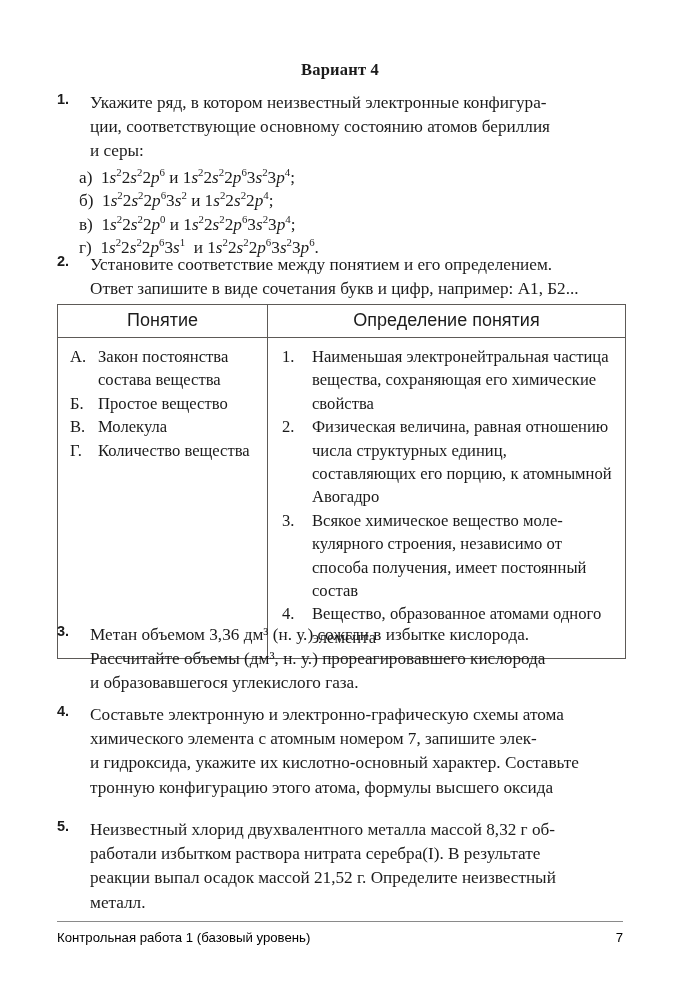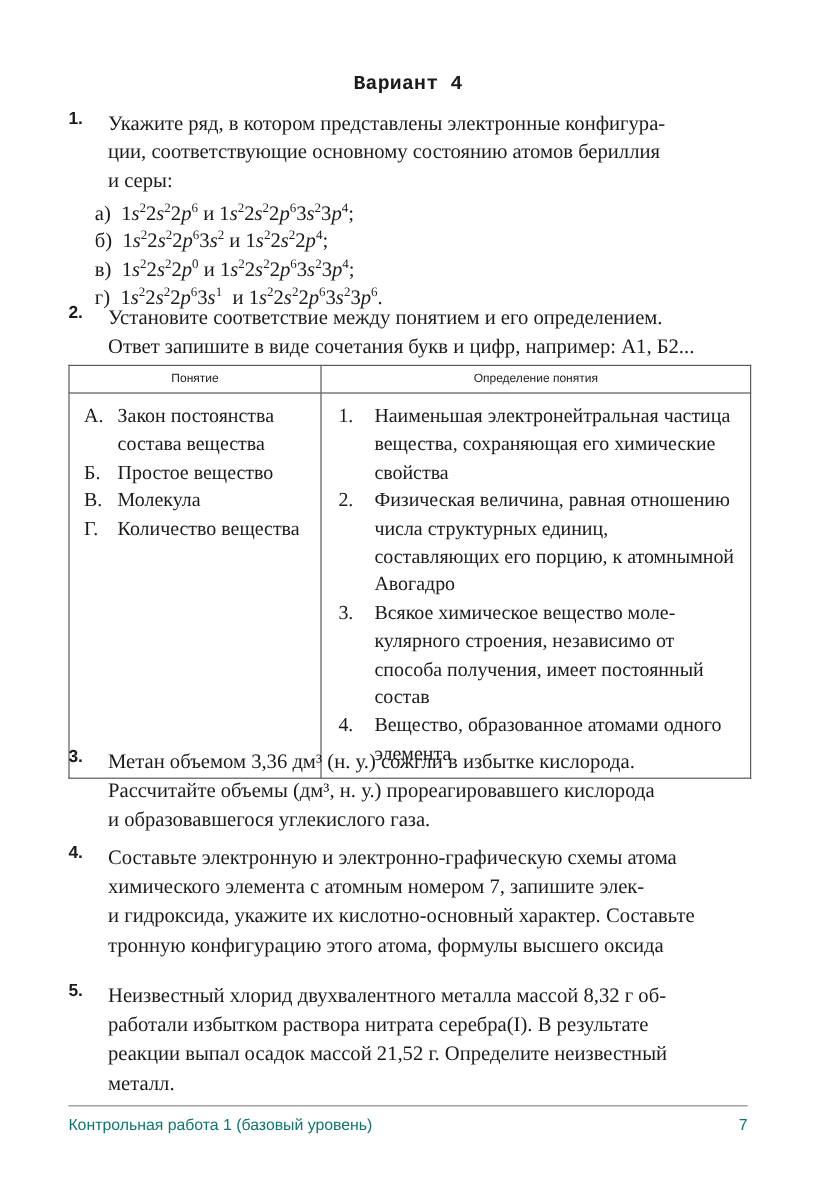--- a/index.html
+++ b/index.html
@@ -23,21 +23,21 @@
     height: 1000px;
   }
 
   
   .variant-title {
     position: absolute;
     left: 0;
     top: 60px;
     width: 680px;
     text-align: center;
-    font-family: Liberation Mono, monospace;
+    font-family: Liberation Serif, serif;
     font-weight: bold;
     font-size: 16.5px;
     letter-spacing: 0.2px;
     color: #1b1b1b;
   }
 
   
   .task {
     position: absolute;
     left: 57px;
@@ -91,21 +91,21 @@
     table-layout: fixed;
   }
   .match-table td, .match-table th {
     border: 1px solid #5d5a57;
     vertical-align: top;
     padding: 0;
   }
   .match-table th {
     font-family: "Liberation Sans", "DejaVu Sans", sans-serif;
     font-weight: normal;
-    font-size: 10px;
+    font-size: 18px;
     text-align: center;
     padding: 5px 0 6px 0;
     color: #1b1b1b;
   }
   .col-a { width: 209px; }
   .col-b { width: 357px; }
   .cell-inner {
     padding: 7px 8px 9px 12px;
     font-size: 16.6px;
     line-height: 23.4px;
@@ -133,37 +133,37 @@
     height: 1px;
     background: #8a8a8a;
   }
   .footer {
     position: absolute;
     left: 57px;
     top: 930px;
     width: 566px;
     font-family: "Liberation Sans", "DejaVu Sans", sans-serif;
     font-size: 13.2px;
-    color: #0f766e;
+    color: #000000;
     display: flex;
     justify-content: space-between;
     align-items: baseline;
   }
 </style>
 </head>
 <body>
 
 <div class="page">
 
   <div class="variant-title">Вариант 4</div>
 
   <div class="task" style="top:91px;">
     <div class="task-num">1.</div>
     <div class="task-body">
-      <div>Укажите ряд, в котором представлены электронные конфигура-</div>
+      <div>Укажите ряд, в котором неизвестный электронные конфигура-</div>
       <div>ции, соответствующие основному состоянию атомов бериллия</div>
       <div class="lastline">и серы:</div>
     </div>
     <div class="options" style="margin-top:2px;">
       <div class="opt-line">
         <span class="opt-label">а)</span>
         <span class="cfg">&nbsp;1<i>s</i><sup>2</sup>2<i>s</i><sup>2</sup>2<i>p</i><sup>6</sup> и 1<i>s</i><sup>2</sup>2<i>s</i><sup>2</sup>2<i>p</i><sup>6</sup>3<i>s</i><sup>2</sup>3<i>p</i><sup>4</sup>;</span>
       </div>
       <div class="opt-line">
         <span class="opt-label">б)</span>

